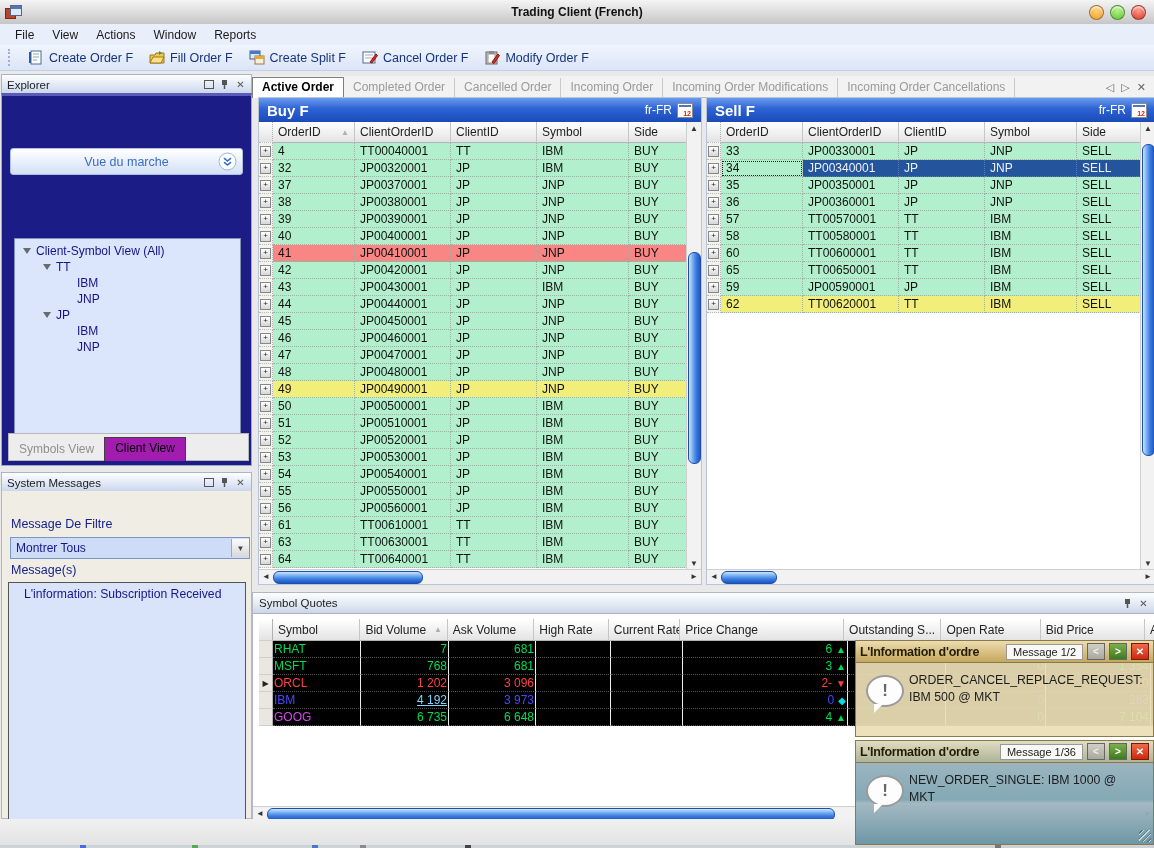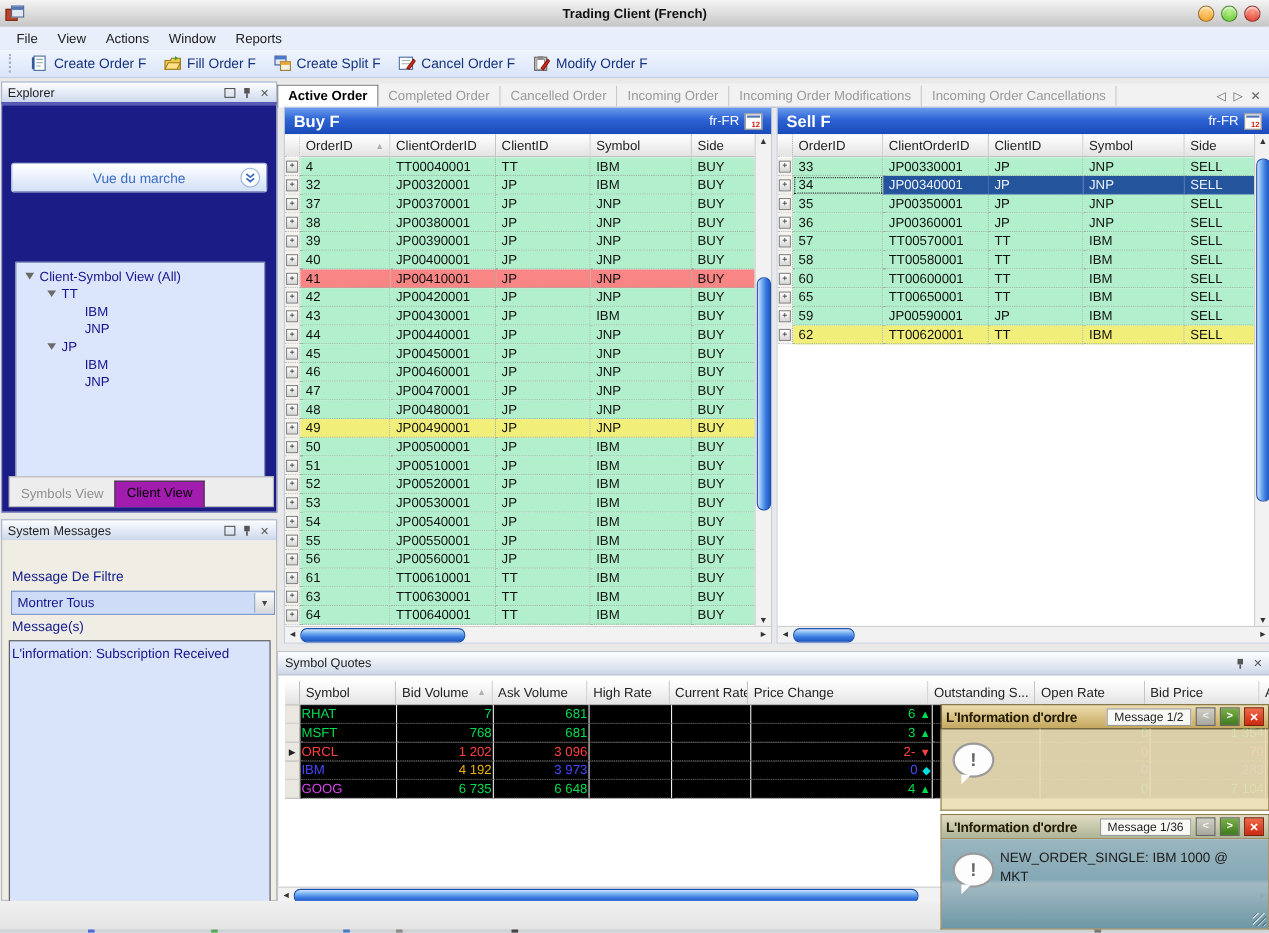--- a/index.html
+++ b/index.html
@@ -61,21 +61,21 @@
 
   #sysmsg{left:1px;top:472px;width:251px;height:347px}
   #sysmsg-body{position:absolute;left:0;top:19px;width:249px;height:327px;background:#f0ede5;border:1px solid #b8b8b8;border-top:none}
   .sm-label{position:absolute;left:9px;color:#16218c;font-size:12.5px}
   #filter-combo{position:absolute;left:8px;top:46px;width:233px;height:20px;background:#cfdcf8;
     border:1px solid #7a96c8;display:flex;align-items:center;color:#14148c;padding-left:5px}
   #combo-arrow{margin-left:auto;width:17px;height:18px;background:linear-gradient(#fbfbfb,#d8d8d8);
     border-left:1px solid #9ab;display:flex;align-items:center;justify-content:center;font-size:8px;color:#444}
   #msg-list{position:absolute;left:6px;top:91px;width:236px;height:237px;background:#d9e4fa;
     border:1px solid #555;padding:3px 0;overflow:hidden}
-  .msg-item{color:#14148c;font-size:12.2px;padding:1px 2px;white-space:nowrap}
+  .msg-item{color:#14148c;font-size:12.2px;padding:1px 15px;white-space:nowrap}
 
   
   #order-tabbar{left:252px;top:76px;width:902px;height:21px;background:#f2f2f2;
     border-bottom:1px solid #b8b8b8;display:flex;align-items:flex-end}
   .otab{padding:2px 9px 3px;color:#9a9a9a;font-size:12px;border-right:1px solid #c9c9c9;white-space:nowrap}
   .otab.active{background:#fff;color:#000;font-weight:bold;border:1px solid #808080;border-bottom:none;
     margin-bottom:-1px;padding-bottom:4px;border-right:1px solid #808080}
   #tabbar-ctrls{margin-left:auto;display:flex;gap:7px;padding:0 8px 3px;color:#666;font-size:11px}
 
   
@@ -817,21 +817,21 @@
         <div class="qcell qw5 num" style="color: rgb(255, 64, 64);"></div>
         <div class="qcell qw6 num" style="color: rgb(255, 64, 64);">2-<span class="trend" style="color: rgb(255, 64, 64);">▼</span></div>
         <div class="qcell qw7 num" style="color: rgb(255, 64, 64);"></div>
         <div class="qcell qw8 num" style="color: rgb(255, 64, 64);">0</div>
         <div class="qcell qw9 num" style="color: rgb(255, 64, 64);">70</div>
         <div class="qcell qwA " style="color: rgb(255, 64, 64);"></div>
       </div>
       <div class="qrow">
         <div class="q-selcol"></div>
         <div class="qcell qw1 " style="color: rgb(72, 72, 255);">IBM</div>
-        <div class="qcell qw2 num" style="color: #eab308;">4 192</div>
+        <div class="qcell qw2 num" style="color: #7dd3fc; text-decoration: underline;">4 192</div>
         <div class="qcell qw3 num" style="color: rgb(72, 72, 255);">3 973</div>
         <div class="qcell qw4 num" style="color: rgb(72, 72, 255);"></div>
         <div class="qcell qw5 num" style="color: rgb(72, 72, 255);"></div>
         <div class="qcell qw6 num" style="color: rgb(72, 72, 255);">0<span class="trend" style="color: rgb(0, 224, 224);">◆</span></div>
         <div class="qcell qw7 num" style="color: rgb(72, 72, 255);"></div>
         <div class="qcell qw8 num" style="color: rgb(72, 72, 255);">0</div>
         <div class="qcell qw9 num" style="color: rgb(72, 72, 255);">283</div>
         <div class="qcell qwA " style="color: rgb(72, 72, 255);"></div>
       </div>
       <div class="qrow">
@@ -858,20 +858,21 @@
 <div class="abs popup" id="popup1">
   <div class="pop-title">
     <span class="ptxt">L'Information d'ordre</span>
     <span class="pcounter">Message 1/2</span>
     <span class="pbtn prev">&lt;</span>
     <span class="pbtn next">&gt;</span>
     <span class="pbtn close">✕</span>
   </div>
   <div class="pop-body">
     <span class="bubble">!</span>
+    <span class="pop-msg">ORDER_CANCEL_REPLACE_REQUEST: IBM 500 @ MKT</span>
   </div>
 </div>
 
 <div class="abs popup" id="popup2">
   <div class="pop-title">
     <span class="ptxt">L'Information d'ordre</span>
     <span class="pcounter">Message 1/36</span>
     <span class="pbtn prev">&lt;</span>
     <span class="pbtn next">&gt;</span>
     <span class="pbtn close">✕</span>

